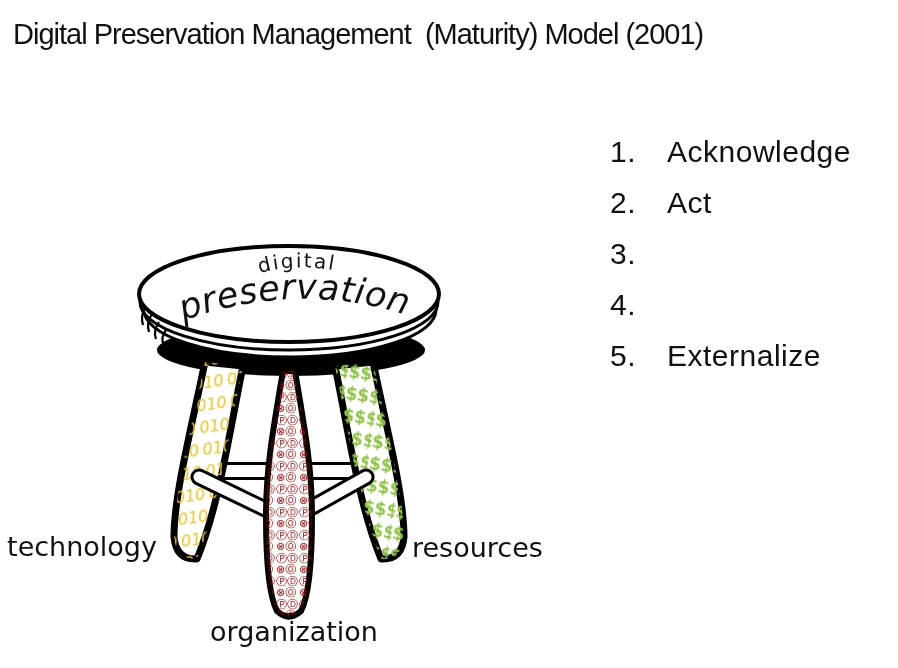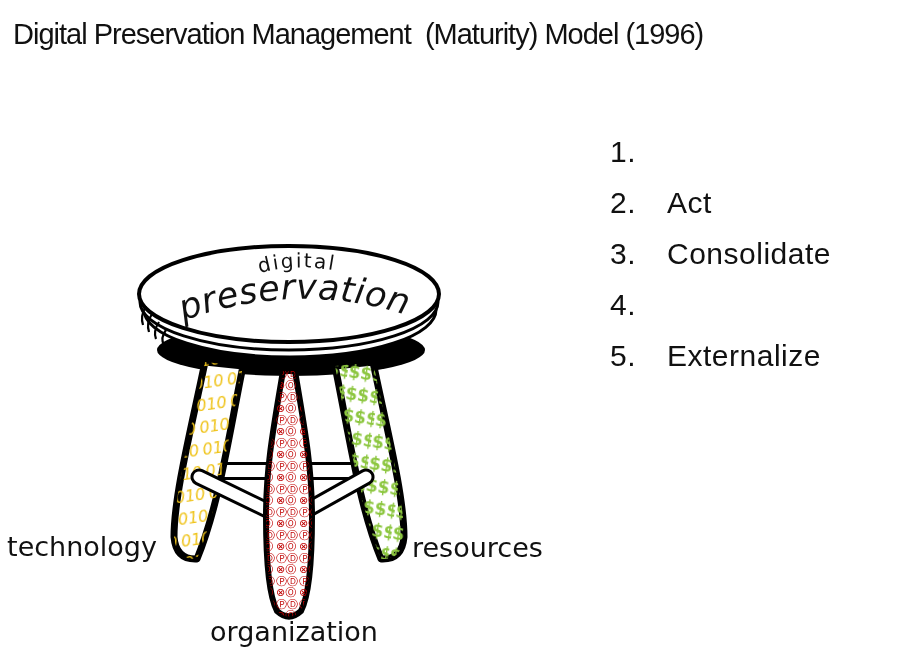--- a/index.html
+++ b/index.html
@@ -11,33 +11,33 @@
   .stage-item{display:flex;align-items:center;height:51px;font-size:30px;letter-spacing:.5px;}
   .stage-num{width:57px;flex:0 0 57px;}
   .stool-wrap{position:absolute;left:0;top:228px;width:570px;height:440px;}
   svg text{font-family:"DejaVu Sans",sans-serif;}
 </style>
 </head>
 <body>
 
 <div class="page">
 
-  <div class="title">Digital Preservation Management  (Maturity) Model (1996)</div>
+  <div class="title">Digital Preservation Management  (Maturity) Model (2001)</div>
 
   <div class="stages">
     <div class="stage-item">
       <span class="stage-num">1.</span>
+      <span class="stage-label">Acknowledge</span>
     </div>
     <div class="stage-item">
       <span class="stage-num">2.</span>
       <span class="stage-label">Act</span>
     </div>
     <div class="stage-item">
       <span class="stage-num">3.</span>
-      <span class="stage-label">Consolidate</span>
     </div>
     <div class="stage-item">
       <span class="stage-num">4.</span>
     </div>
     <div class="stage-item">
       <span class="stage-num">5.</span>
       <span class="stage-label">Externalize</span>
     </div>
   </div>
 

